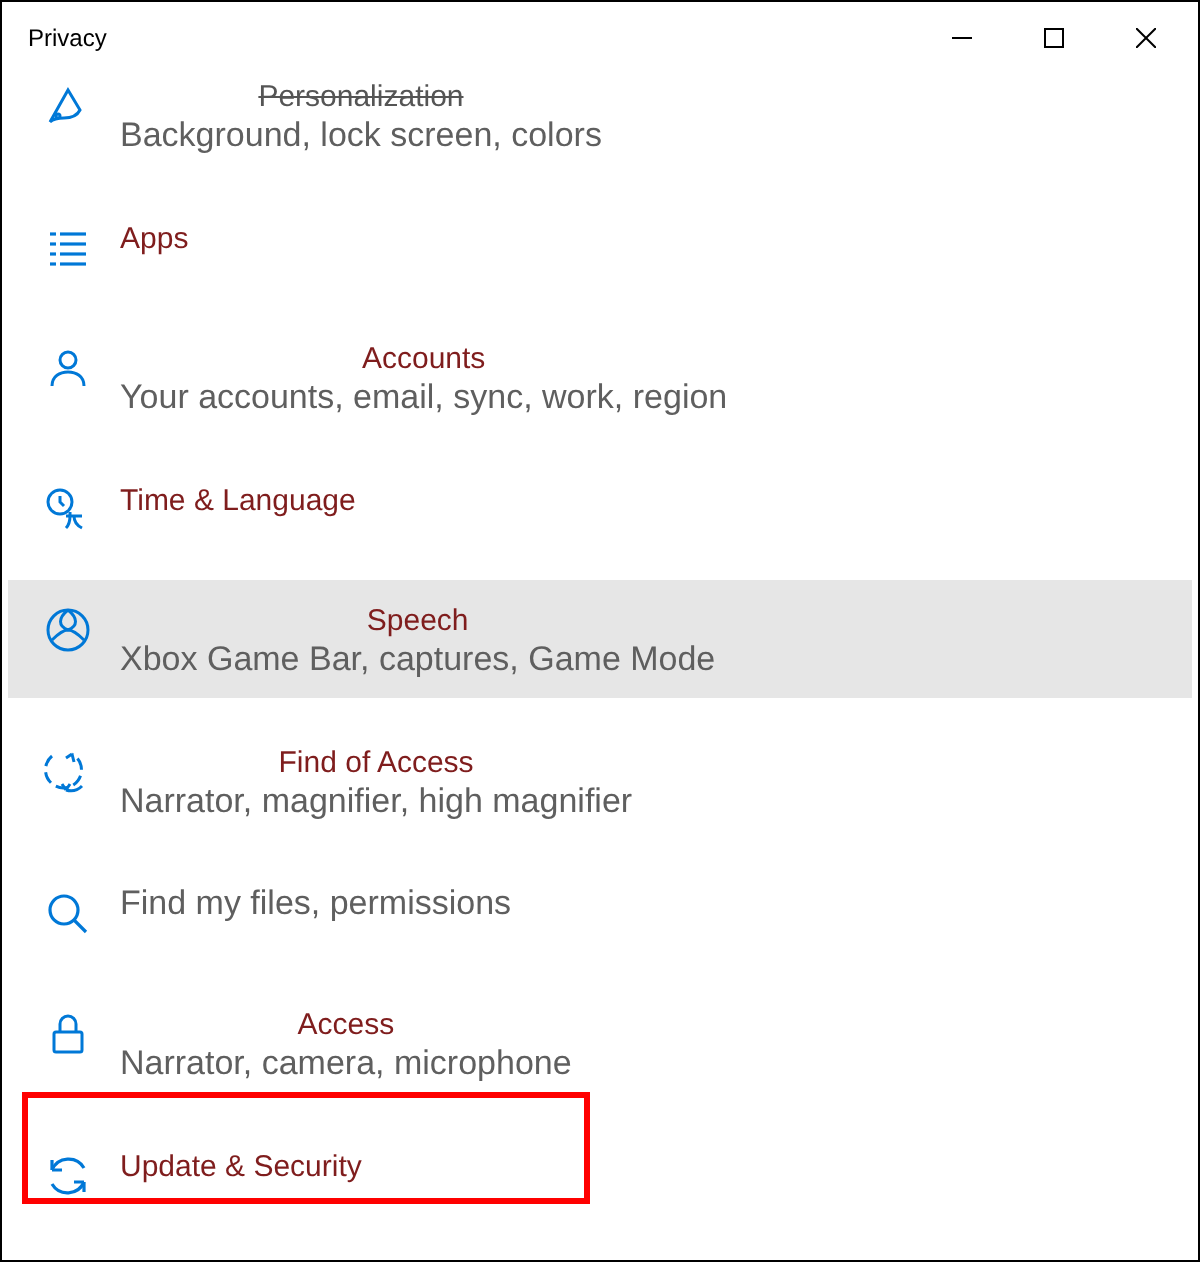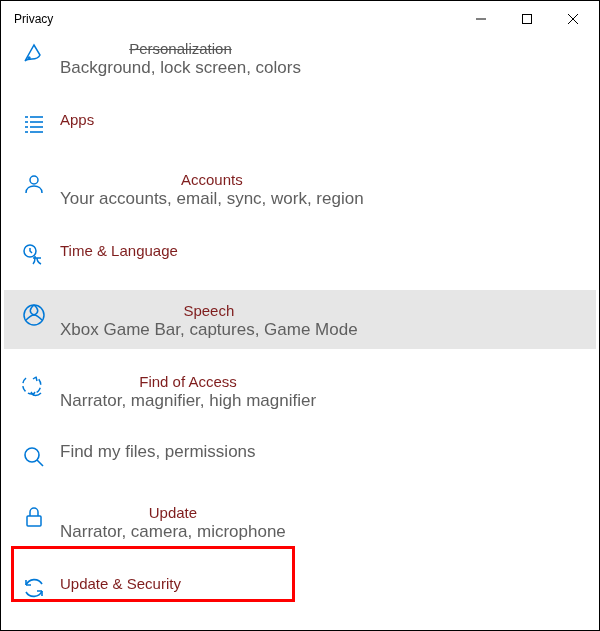--- a/index.html
+++ b/index.html
@@ -238,21 +238,21 @@
         </div>
 
         <div class="item">
           <div class="item-icon">
             <svg width="24" height="24" viewBox="0 0 24 24" fill="none" stroke="#0078d7" stroke-width="1.5">
               <rect x="5" y="11" width="14" height="10" rx="1"></rect>
               <path d="M8 11 V7 a4 4 0 0 1 8 0 V11"></path>
             </svg>
           </div>
           <div class="item-text">
-            <span class="item-title">Update</span>
+            <span class="item-title">Access</span>
             <span class="item-desc">Narrator, camera, microphone</span>
           </div>
         </div>
 
         <div class="item">
           <div class="item-icon">
             <svg width="24" height="24" viewBox="0 0 24 24" fill="none" stroke="#0078d7" stroke-width="1.6">
               <path d="M20 8 A9 9 0 0 0 4 9"></path>
               <path d="M4 9 L4 4 M4 9 L9 9"></path>
               <path d="M4 16 A9 9 0 0 0 20 15"></path>

